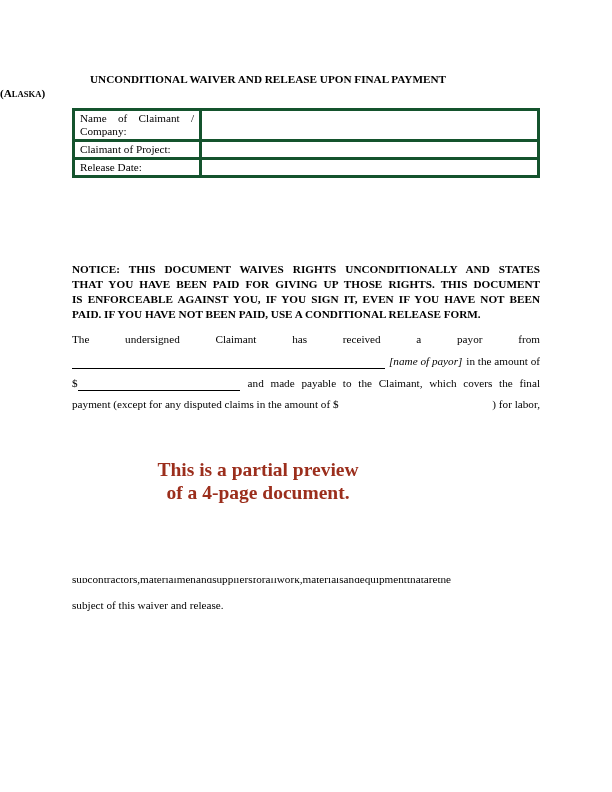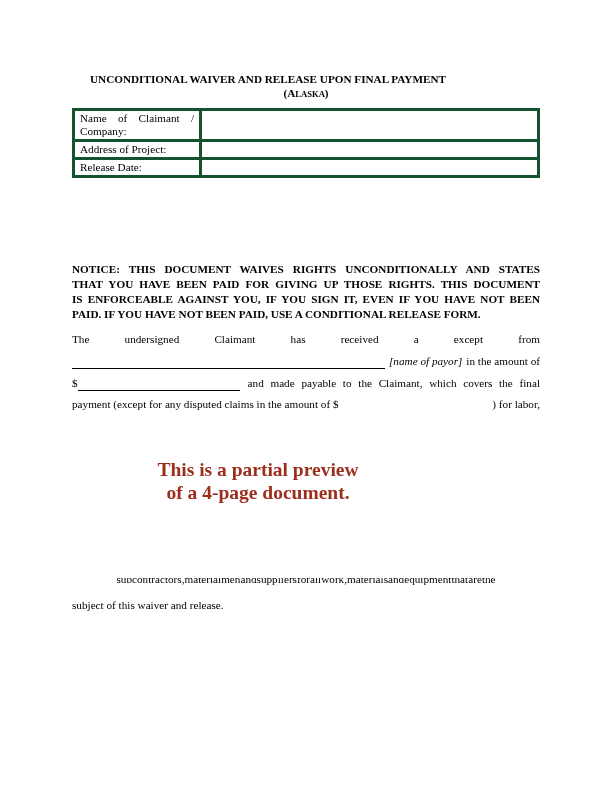--- a/index.html
+++ b/index.html
@@ -1,20 +1,20 @@
 <!DOCTYPE html>
 <html><head>
 <meta charset="utf-8">
 <style>
   html, body { margin: 0; padding: 0; background: #ffffff; }
   body { width: 612px; height: 792px; position: relative; overflow: hidden;
          font-family: "Liberation Serif", "DejaVu Serif", serif; color: #000; }
   .title { position: absolute; left: 0; width: 508px; top: 73px; text-align: center;
            font-weight: bold; font-size: 11.2px; letter-spacing: 0; margin-left: 14px; }
-  .subtitle { position: absolute; left: 0; width: 612px; top: 87px; text-align: center;
+  .subtitle { position: absolute; left: 0; width: 612px; top: 87px; 
               font-weight: bold; font-size: 11.2px; }
   .subtitle .sc { font-size: 8.6px; }
   table.info { position: absolute; left: 72px; top: 108px; width: 468px; border-collapse: collapse;
                font-size: 11.2px; }
   table.info td { border: 3px solid #14532d; padding: 1px 5px 1px 5px; vertical-align: top; line-height: 13px; }
   table.info td.label { width: 114px; text-align: justify; }
   .label-justify { text-align: justify; text-align-last: justify; }
   .label-justify.last-left { text-align-last: left; }
   .it { font-style: italic; }
   .notice { position: absolute; left: 72px; top: 262px; width: 468px; font-weight: bold;
@@ -41,21 +41,21 @@
 <table class="info">
   <tbody>
       <tr>
     <td class="label">
           <div class="label-justify last-left">Name of Claimant / Company:</div>
         </td>
     <td></td>
   </tr>
   <tr>
     <td class="label">
-          <div>Address of Project:</div>
+          <div>Claimant of Project:</div>
         </td>
     <td></td>
   </tr>
   <tr>
     <td class="label">
           <div>Release Date:</div>
         </td>
     <td></td>
   </tr>
 </tbody>
@@ -69,21 +69,21 @@
 </div>
 
 <div class="para" style="top:331px;">
   <div class="line" id="line1" style="height:16px;">
       <span>The</span>
       <span>undersigned</span>
       <span>Claimant</span>
       <span>has</span>
       <span>received</span>
       <span>a</span>
-      <span>except</span>
+      <span>payor</span>
       <span>from</span>
     </div>
   <div class="line">
     <span class="blank" style="flex:1; margin-right:4px;"></span>
     <span class="it">[name of payor]</span>
     <span style="margin-left:4px;text-align:center;">in the amount of</span>
   </div>
   <div class="line">
     <span>$</span>
     <span class="blank" style="width:162px; margin-right:8px;"></span>
@@ -95,21 +95,21 @@
   </div>
 </div>
 
 <div class="preview">
   <div>This is a partial preview</div>
   <div>of a 4-page document.</div>
 </div>
 
 <div class="tail">
   <div class="l1">
-      <span id="tail1" style="display:flex; justify-content:center; width:100%;">
+      <span id="tail1" style="display:flex; justify-content:flex-start; width:100%;">
         <span>subcontractors,</span>
         <span>materialmen</span>
         <span>and</span>
         <span>suppliers</span>
         <span>for</span>
         <span>all</span>
         <span>work,</span>
         <span>materials</span>
         <span>and</span>
         <span>equipment</span>

